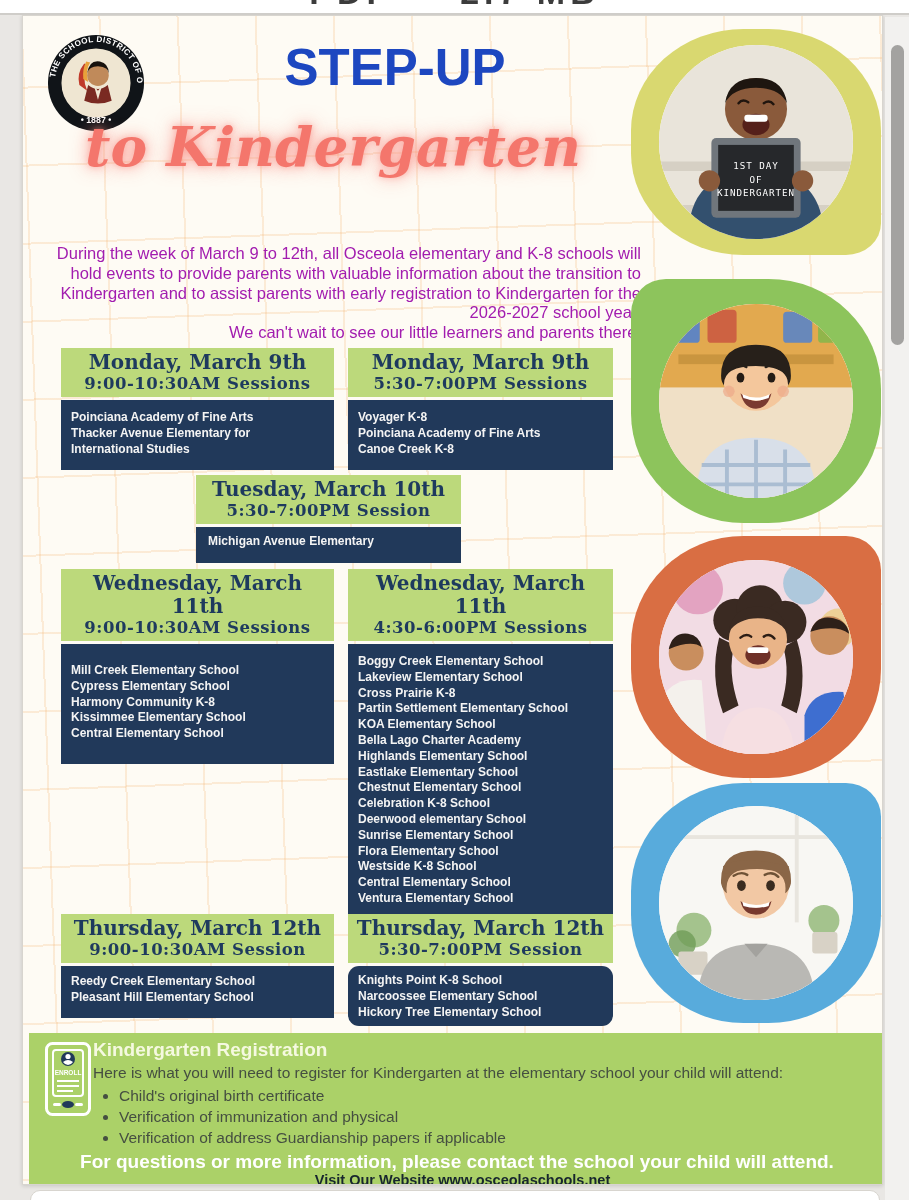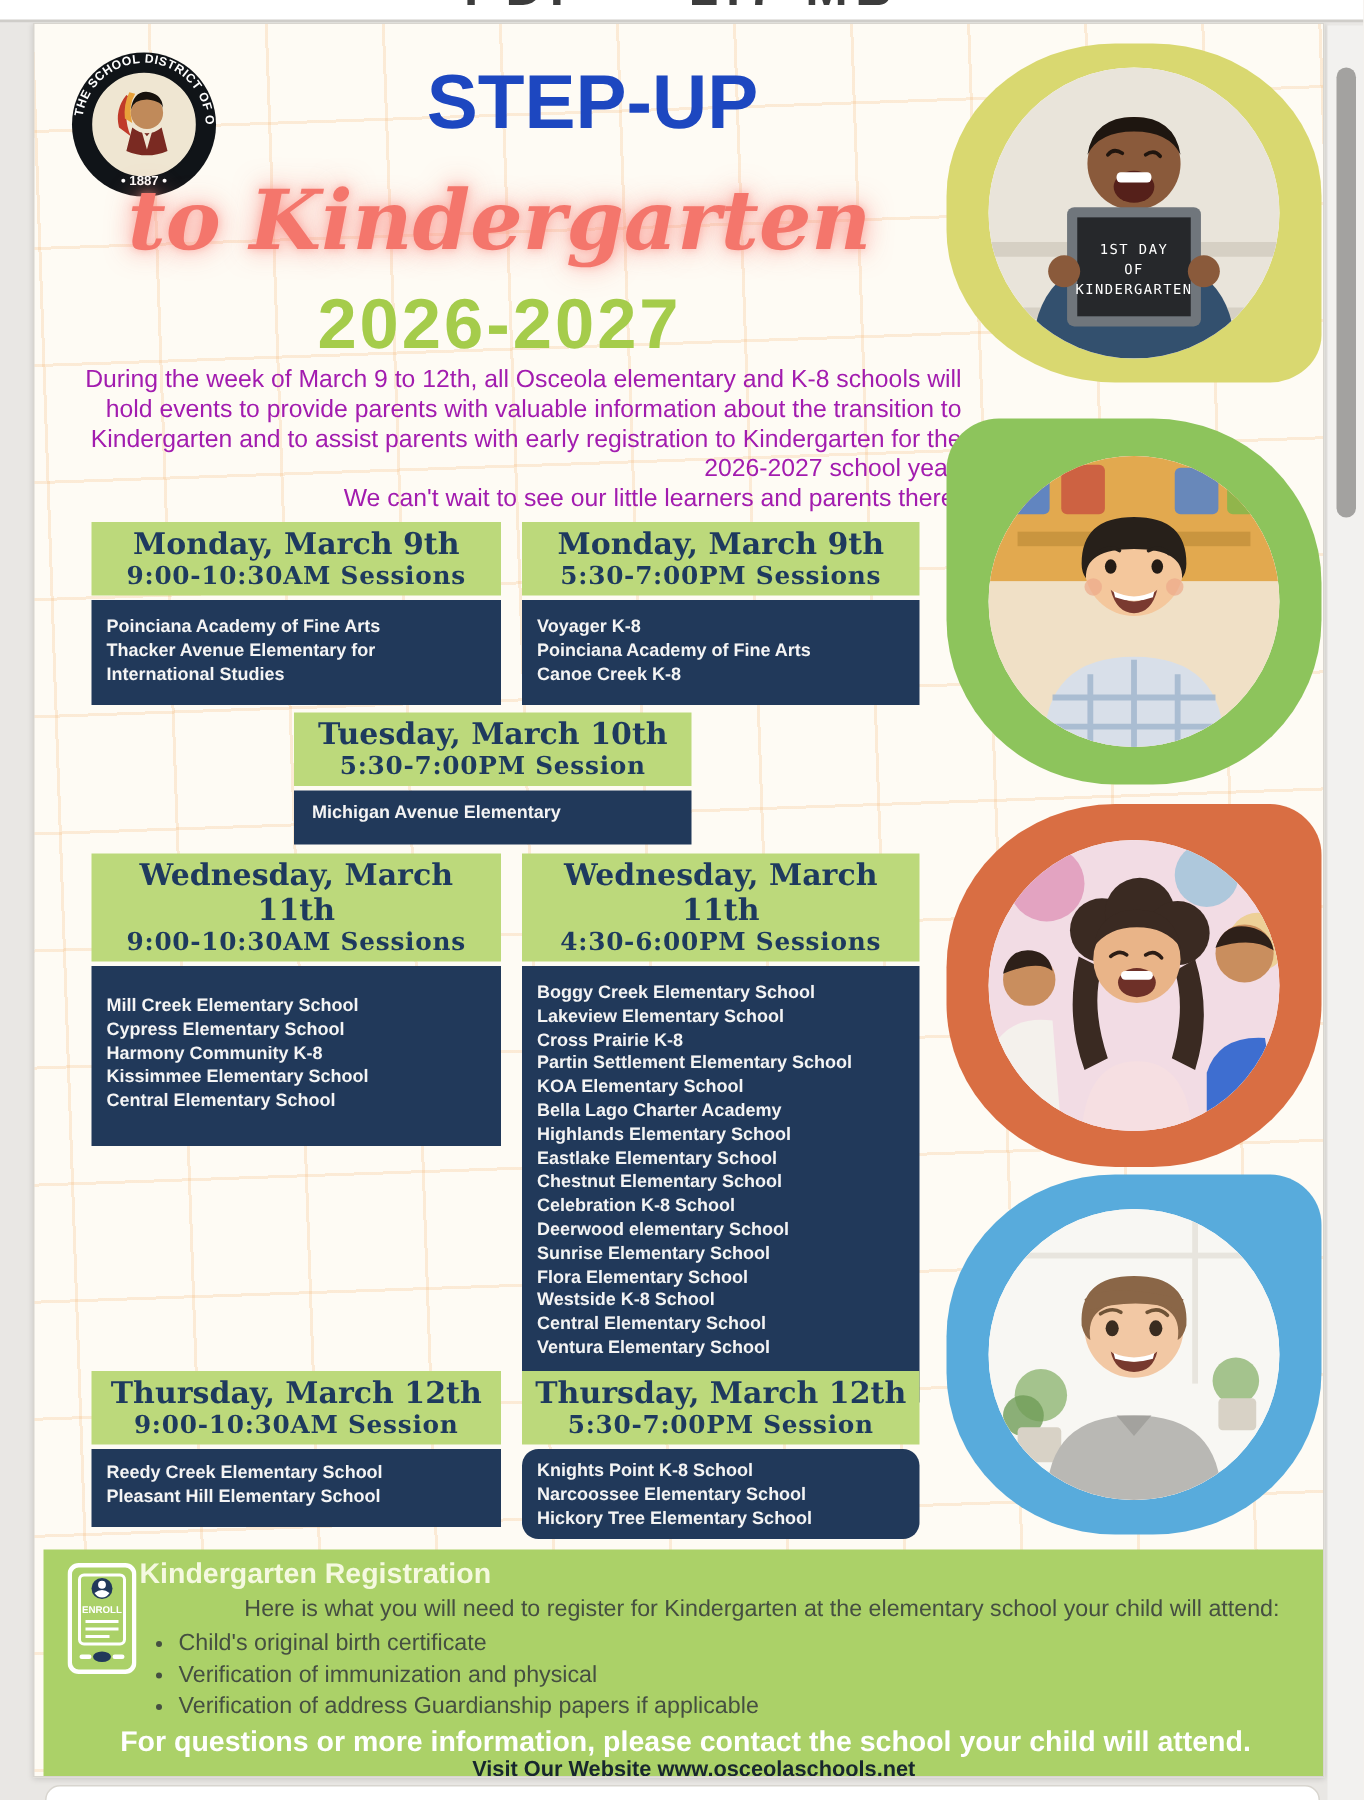--- a/index.html
+++ b/index.html
@@ -45,21 +45,21 @@
   #box-tue-pm { left:173px; top:459px; width:265px; } #box-tue-pm .box-body { height:36px; padding:7px 12px; }
   #box-wed-am { left:38px; top:553px; width:273px; } #box-wed-am .box-body { height:120px; padding-top:19px; }
   #box-wed-pm { left:325px; top:553px; width:265px; } #box-wed-pm .box-body { height:291px; }
   #box-thu-am { left:38px; top:898px; width:273px; } #box-thu-am .box-body { height:52px; padding:8px 10px; }
   #box-thu-pm { left:325px; top:898px; width:265px; } #box-thu-pm .box-body { height:60px; padding:7px 10px;border-radius:11px; }
 
   
   .reg { position:absolute; left:6px; top:1017px; width:856px; height:153px; background:#abd168; }
   .reg-icon { position:absolute; left:16px; top:9px; }
   .reg-title { position:absolute; left:64px; top:6px; font-size:19px; font-weight:bold; color:#f5f9e0;text-align:center; }
-  .reg-intro { position:absolute; left:64px; top:31px; width:760px; font-size:15.5px; color:#454f41;text-align:right; }
+  .reg-intro { position:absolute; left:64px; top:31px; width:760px; font-size:15.5px; color:#454f41; }
   .reg-list { position:absolute; left:90px; top:52px; width:700px; font-size:15.5px; color:#454f41; line-height:21px; }
   .reg-footer { position:absolute; left:0; top:118px; width:100%; text-align:center; font-size:19px; font-weight:bold; color:#ffffff; }
   .reg-website { position:absolute; left:0; top:139px; width:100%; text-align:center; font-size:14.5px; font-weight:bold; color:#17262e;padding-left:11px; }
 
   
   .next-page { position:absolute; left:30px; top:1190px; width:850px; height:12px; background:#ffffff; border:1px solid #d8d5cf; border-radius:10px 10px 0 0; }
 
   
   .blob { position:absolute; left:608px; width:250px; }
   .photo-circle { position:absolute; left:50%; top:50%; transform:translate(-50%,-50%); width:194px; height:194px; border-radius:50%; overflow:hidden; background:#fff; }
@@ -102,21 +102,20 @@
           <path d="M40 28 q-4 8 -3 18 l5 3 q-3 -12 2 -20 z" fill="#e8a13a"></path>
           <circle cx="52" cy="42" r="11" fill="#c08a5a"></circle>
           <path d="M41 40 q2 -14 13 -12 q9 2 9 12 q0 -6 -11 -7 q-9 0 -11 7 z" fill="#17120d"></path>
           <path d="M42 52 q10 8 20 0 l4 16 q-14 6 -28 0 z" fill="#7a2a22"></path>
           <path d="M48 53 l4 5 l4 -5 l-4 14 z" fill="#efe6d2"></path>
         </svg>
       </div>
 
       <div class="main-title">STEP-UP</div>
       <div class="script-title">to Kindergarten</div>
-      <div class="years-title">2026-2027</div>
 
       <div class="intro">
         <p>During the week of March 9 to 12th, all Osceola elementary and K-8 schools will hold events to provide parents with valuable information about the transition to Kindergarten and to assist parents with early registration to Kindergarten for the 2026-2027 school year.</p>
         <p>We can't wait to see our little learners and parents there!</p>
       </div>
 
       <div class="box" id="box-mon-am">
         <div class="box-header">
           <span class="day">Monday, March 9th</span>
           <span class="time">9:00-10:30AM Sessions</span>

